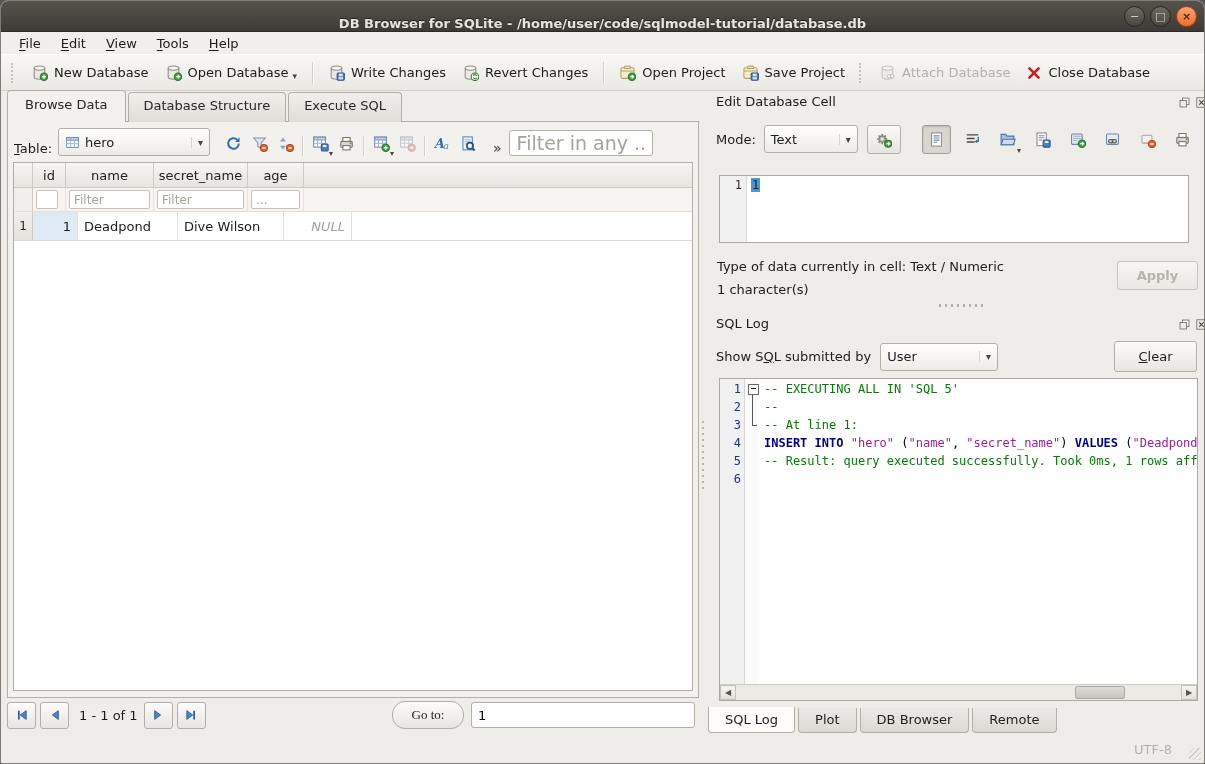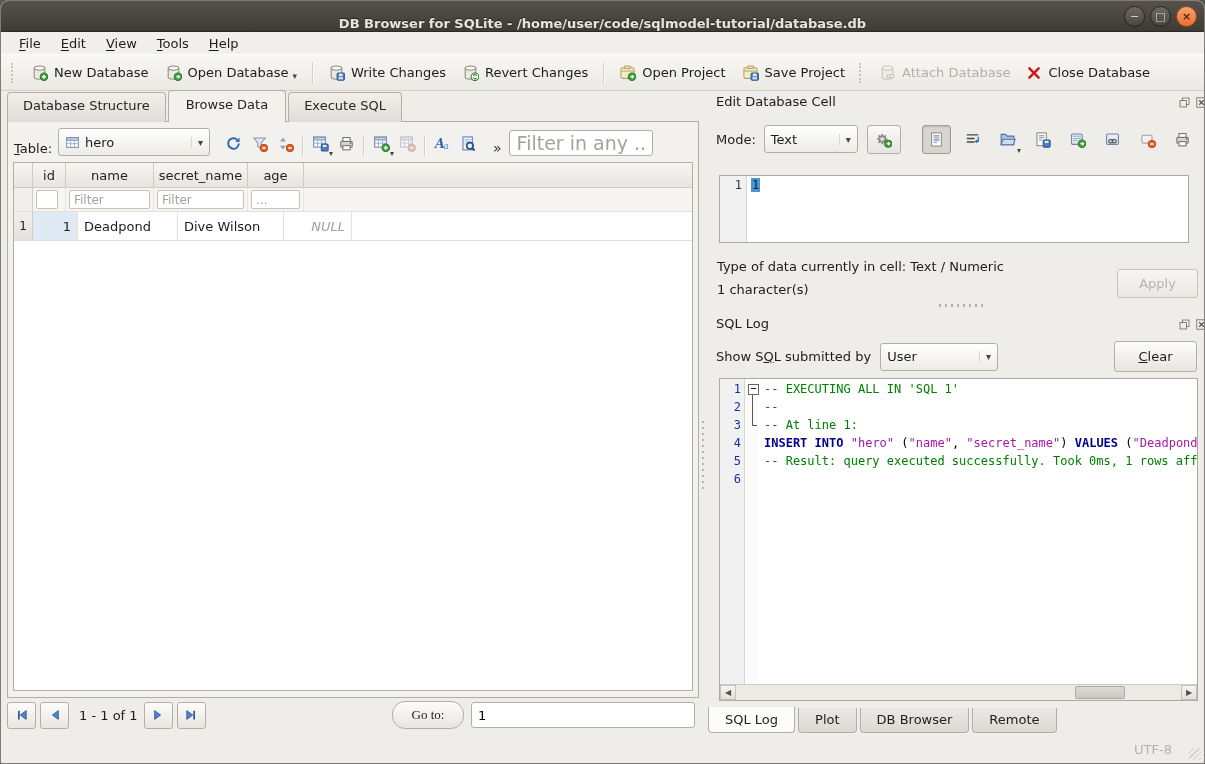--- a/index.html
+++ b/index.html
@@ -113,22 +113,22 @@
   .gutstrip{position:absolute;left:0;top:0;bottom:0;width:26px;background:#f1f1f1;border-right:1px solid #d8d8d8;}
   .gutnum{position:absolute;left:0;top:2px;width:22px;text-align:right;
     font-family:"DejaVu Sans Mono",monospace;font-size:12px;color:#333;}
   .cellcontent{position:absolute;left:31px;top:2px;font-family:"DejaVu Sans Mono",monospace;font-size:12px;}
   .cellcontent .selch{background:#4e96d2;color:#04233f;padding:0 1px;}
 
   .typeinfo{position:absolute;left:716px;top:258px;font-size:13px;}
   .sizeinfo{position:absolute;left:716px;top:281px;font-size:13px;}
   .btn{border:1px solid #b3afa7;border-radius:3px;background:linear-gradient(#fdfcfb,#e8e5e0);
     display:flex;align-items:center;justify-content:center;font-size:13px;}
-  .applybtn{position:absolute;left:1116px;top:268px;width:79px;height:27px;color:#b7b3ab;
-    border-color:#c8c4bd;background:linear-gradient(#f7f6f4,#ebe8e3);}
+  .applybtn{position:absolute;left:1116px;top:260px;width:79px;height:27px;color:#b7b3ab;
+    border-color:#c8c4bd;background:linear-gradient(#f7f6f4,#ebe8e3);font-weight:bold;}
   .hsplit{position:absolute;left:938px;top:303px;width:44px;height:3px;
     background:repeating-linear-gradient(90deg,#b2aea6 0 2px,transparent 2px 6px);}
 
   .showrow{position:absolute;left:715px;top:341px;width:481px;height:29px;display:flex;align-items:center;}
   .usercombo{width:104px;margin-left:9px;}
   .clearbtn{margin-left:auto;width:81px;height:29px;}
 
   
   .sqledit{position:absolute;left:718px;top:377px;width:477px;height:321px;background:#fff;border:1px solid #aeaaa2;}
   .numstrip{position:absolute;left:0;top:0;bottom:15px;width:24px;background:#f1f1f1;border-right:1px solid #d6d6d6;}
@@ -265,22 +265,22 @@
     </span>
     <span class="tbtn">
       <svg class="icn" width="16" height="16" viewBox="0 0 16 16">
           <path d="M3.4 3.4L12.6 12.6M12.6 3.4L3.4 12.6" stroke="#c81e1e" stroke-width="2.6" stroke-linecap="round"></path>
         </svg>
       <span>Close Database</span>
     </span>
   </div>
 
   <div class="tabbar">
+    <span class="tab active">Browse Data</span>
     <span class="tab">Database Structure</span>
-    <span class="tab active">Browse Data</span>
     <span class="tab">Execute SQL</span>
   </div>
 
   <div class="lframe">
 
     <div class="browsebar">
       <span><u>T</u>able:</span>
       <span class="combo tablecombo">
         <svg class="icn" width="15" height="15" viewBox="0 0 16 16">
             <rect x="1.8" y="2.8" width="12.4" height="10.4" fill="#fff" stroke="#7189ad"></rect>
@@ -559,21 +559,21 @@
   <div class="sqledit">
     <span class="numstrip"></span>
     <span class="foldstrip"></span>
     <div id="sql-lines">
         <div class="sql-row">
           <span class="sql-num">1</span>
           <span class="sql-fold">
             <span class="fbox"></span>
             <span class="fstem"></span>
           </span>
-          <span class="sql-code"><span class="tok-comment">-- EXECUTING ALL IN 'SQL 1'</span></span>
+          <span class="sql-code"><span class="tok-comment">-- EXECUTING ALL IN 'SQL 5'</span></span>
         </div>
         <div class="sql-row">
           <span class="sql-num">2</span>
           <span class="sql-fold">
             <span class="fline"></span>
           </span>
           <span class="sql-code"><span class="tok-comment">--</span></span>
         </div>
         <div class="sql-row">
           <span class="sql-num">3</span>

